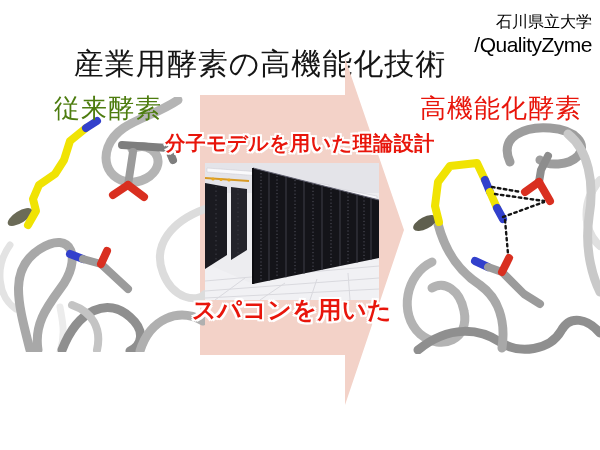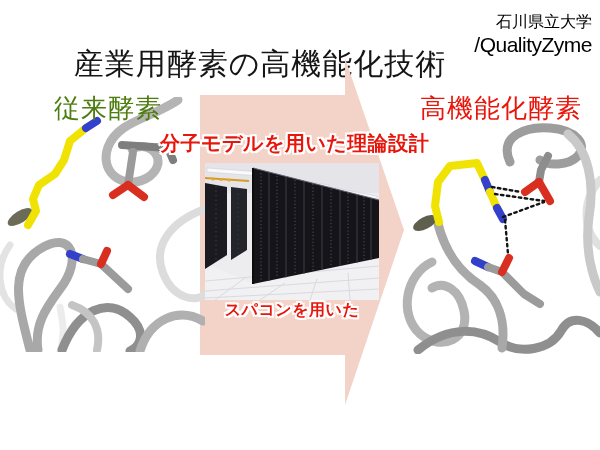--- a/index.html
+++ b/index.html
@@ -41,26 +41,26 @@
     position:absolute; left:205px; top:163px; width:174px; height:137px;
     z-index:3; overflow:hidden;
   }
 
   .outline-red {
     color:#e8150b; font-weight:700;
     text-shadow:-2px -2px 0 #fff, 2px -2px 0 #fff, -2px 2px 0 #fff, 2px 2px 0 #fff,
                 -2px 0 0 #fff, 2px 0 0 #fff, 0 -2px 0 #fff, 0 2px 0 #fff;
   }
   .proc-top {
-    position:absolute; left:160px; top:130px; width:280px; 
+    position:absolute; left:160px; top:130px; width:280px; text-align:center;
     font-size:20px; letter-spacing:0.5px; white-space:nowrap; z-index:4;
   }
   .proc-bottom {
-    position:absolute; left:192px; top:299px; width:200px; text-align:center;
-    font-size:16px; line-height:21px; letter-spacing:0.5px; z-index:4;
+    position:absolute; left:192px; top:299px; width:200px; text-align:right;
+    font-size:24px; line-height:21px; letter-spacing:0.5px; z-index:4;
   }
 </style>
 </head>
 <body>
 
 <div class="slide">
 
   <svg class="arrow-svg" width="600" height="450" viewBox="0 0 600 450">
     <polygon points="200,95 345,95 345,58 404,230 345,405 345,355 200,355" fill="#f3d2c8"></polygon>
   </svg>

